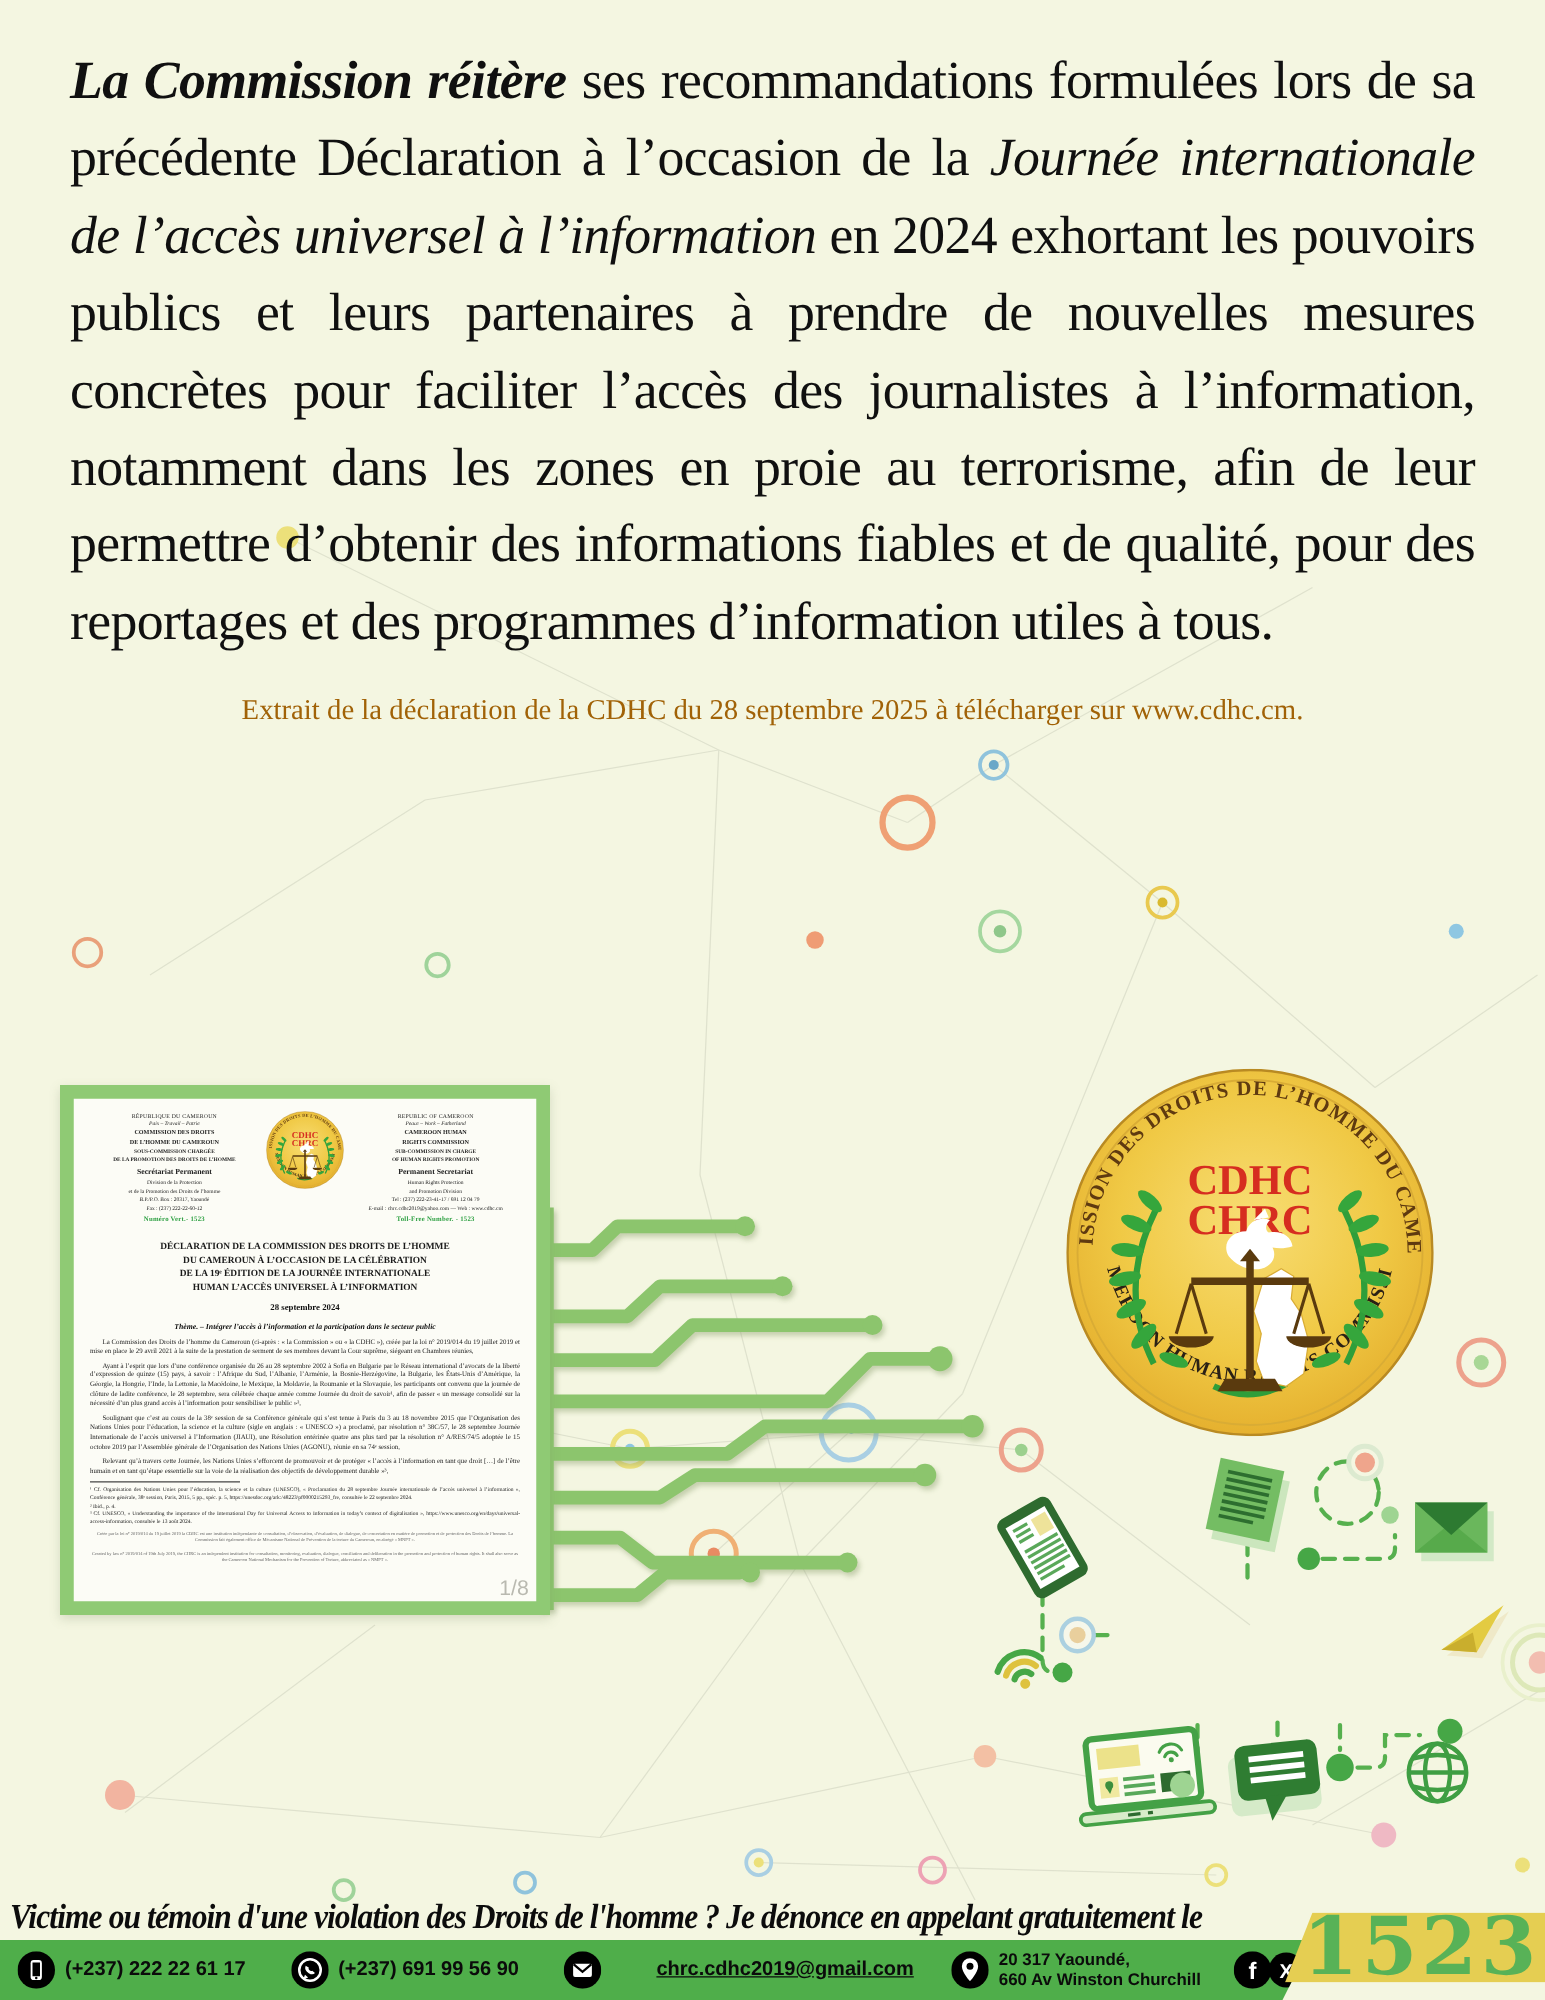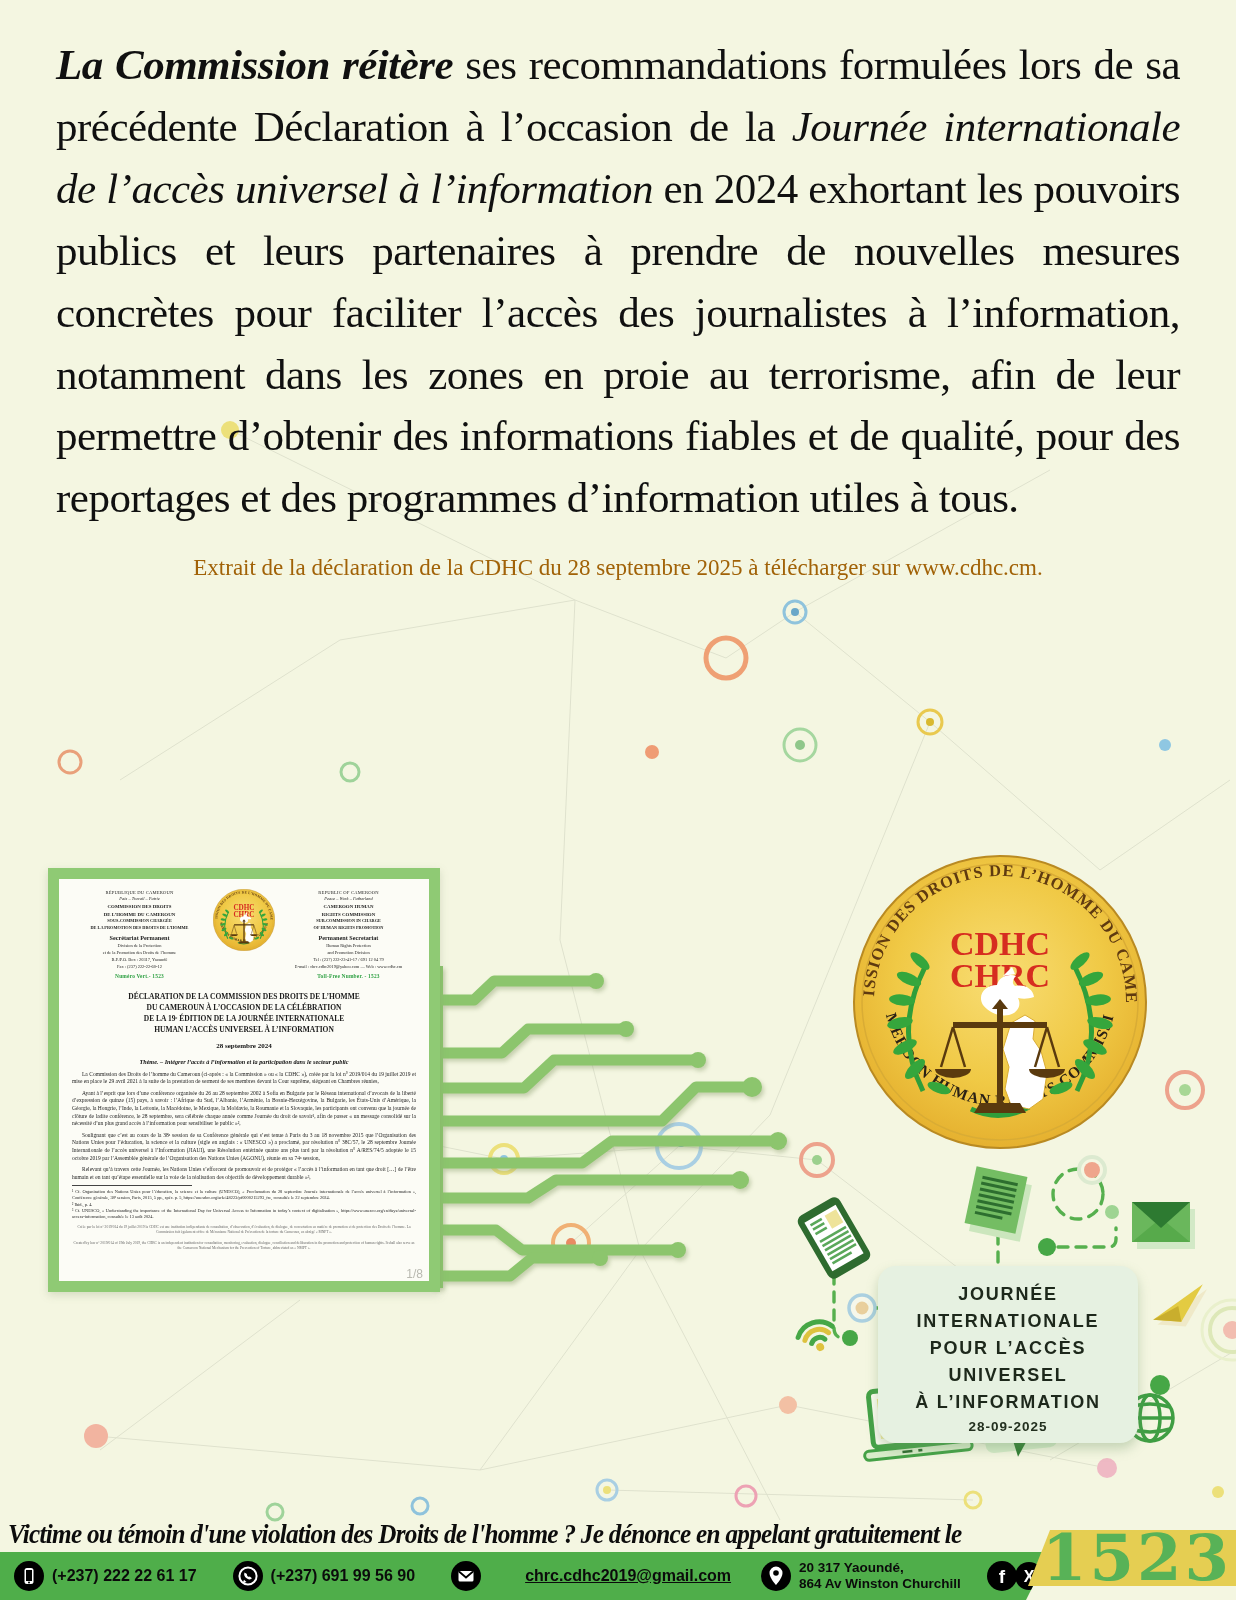--- a/index.html
+++ b/index.html
@@ -41,21 +41,21 @@
   .doc-col div.green-line{font-weight:bold;color:#2ea043;font-size:5.4px;margin-top:1px;}
   .doc-title{margin-top:10px;text-align:center;font-weight:bold;font-size:7.5px;line-height:1.5;color:#1a1a1a;}
   .doc-date{margin-top:6px;text-align:center;font-weight:bold;font-size:7px;}
   .doc-theme{margin-top:8px;text-align:center;font-weight:bold;font-style:italic;font-size:6.2px;}
   .doc-body{margin-top:6px;font-size:5.5px;line-height:1.38;text-align:justify;color:#1c1c1c;}
   .doc-body div{text-indent:10px;margin-bottom:4px;}
   .fn-sep{width:120px;border-top:1px solid #444;margin:4px 0 3px;}
   .doc-foot{font-size:4.4px;line-height:1.4;text-align:justify;color:#222;}
   .doc-legal{margin-top:5px;font-size:3.6px;line-height:1.5;text-align:center;color:#666;}
   .doc-page{position:absolute;right:6px;bottom:0;font-family:"Liberation Sans",sans-serif;
-            font-size:12px;color:#b9b9b0;}
+            font-size:17px;color:#b9b9b0;}
 
   
   #seal-svg{position:absolute;left:853px;top:855px;z-index:2;}
 
   
   #icon-cluster{position:absolute;left:740px;top:1150px;z-index:3;}
   .dash{stroke:#56b04e;stroke-width:3.4;stroke-dasharray:10 8;fill:none;stroke-linecap:round;}
 
   
   #badge{position:absolute;left:878px;top:1266px;width:260px;z-index:4;box-sizing:border-box;
@@ -411,26 +411,20 @@
 
     <g transform="translate(410,268)" fill="none" stroke="#3f9e43" stroke-width="3.5">
       <circle cx="0" cy="0" r="23"></circle>
       <ellipse cx="0" cy="0" rx="10" ry="23"></ellipse>
       <path d="M-23,0 H23"></path>
         <path d="M-20,-11 Q0,-17 20,-11"></path>
         <path d="M-20,11 Q0,17 20,11"></path>
     </g>
   </svg>
 
-  <div id="badge">
-    <div class="bl">JOURNÉE INTERNATIONALE</div>
-    <div class="bl">POUR L’ACCÈS UNIVERSEL</div>
-    <div class="bl">À L’INFORMATION</div>
-    <div class="bd">28-09-2025</div>
-  </div>
 
   <div id="hotline-line">Victime ou témoin d'une violation des Droits de l'homme ? Je dénonce en appelant gratuitement le</div>
 
   <div id="footer-bar">
     <div class="f-item">
       <svg width="30" height="30" viewBox="0 0 30 30">
           <circle cx="15" cy="15" r="15" fill="#000"></circle>
           <rect x="10.5" y="7" width="9" height="16" rx="2.5" fill="#fff"></rect>
           <rect x="12" y="9" width="6" height="11" fill="#000"></rect>
           <circle cx="15" cy="21.4" r="1" fill="#000"></circle>
@@ -453,21 +447,21 @@
           <path d="M8,10.5 L15,16.5 L22,10.5" fill="none" stroke="#000" stroke-width="1.8"></path>
         </svg>
       <span class="f-email">chrc.cdhc2019@gmail.com</span>
     </div>
     <div class="f-item" style="margin-left:30px;">
       <svg width="30" height="30" viewBox="0 0 30 30">
           <circle cx="15" cy="15" r="15" fill="#000"></circle>
           <path d="M15,5.5 a6.5,6.5 0 0 1 6.5,6.5 c0,5 -6.5,12 -6.5,12 c0,0 -6.5,-7 -6.5,-12 a6.5,6.5 0 0 1 6.5,-6.5 z" fill="#fff"></path>
           <circle cx="15" cy="12" r="2.8" fill="#000"></circle>
         </svg>
-      <span class="txt2"><span>20 317 Yaoundé,</span><br><span>864 Av Winston Churchill</span></span>
+      <span class="txt2"><span>20 317 Yaoundé,</span><br><span>660 Av Winston Churchill</span></span>
     </div>
     <div class="f-item" style="margin-left:26px;">
       <svg width="56" height="30" viewBox="0 0 56 30">
         <circle cx="15" cy="15" r="15" fill="#000"></circle>
         <text x="15" y="22" text-anchor="middle" font-family="Liberation Sans, sans-serif" font-size="19" font-weight="bold" fill="#fff">f</text>
         <circle cx="42" cy="15" r="14" fill="#000"></circle>
         <text x="42" y="21" text-anchor="middle" font-family="Liberation Sans, sans-serif" font-size="16" font-weight="bold" fill="#fff">X</text>
       </svg>
       <span class="txt2"><span>Cameroon Human</span><br><span>Rights Commission</span></span>
     </div>

